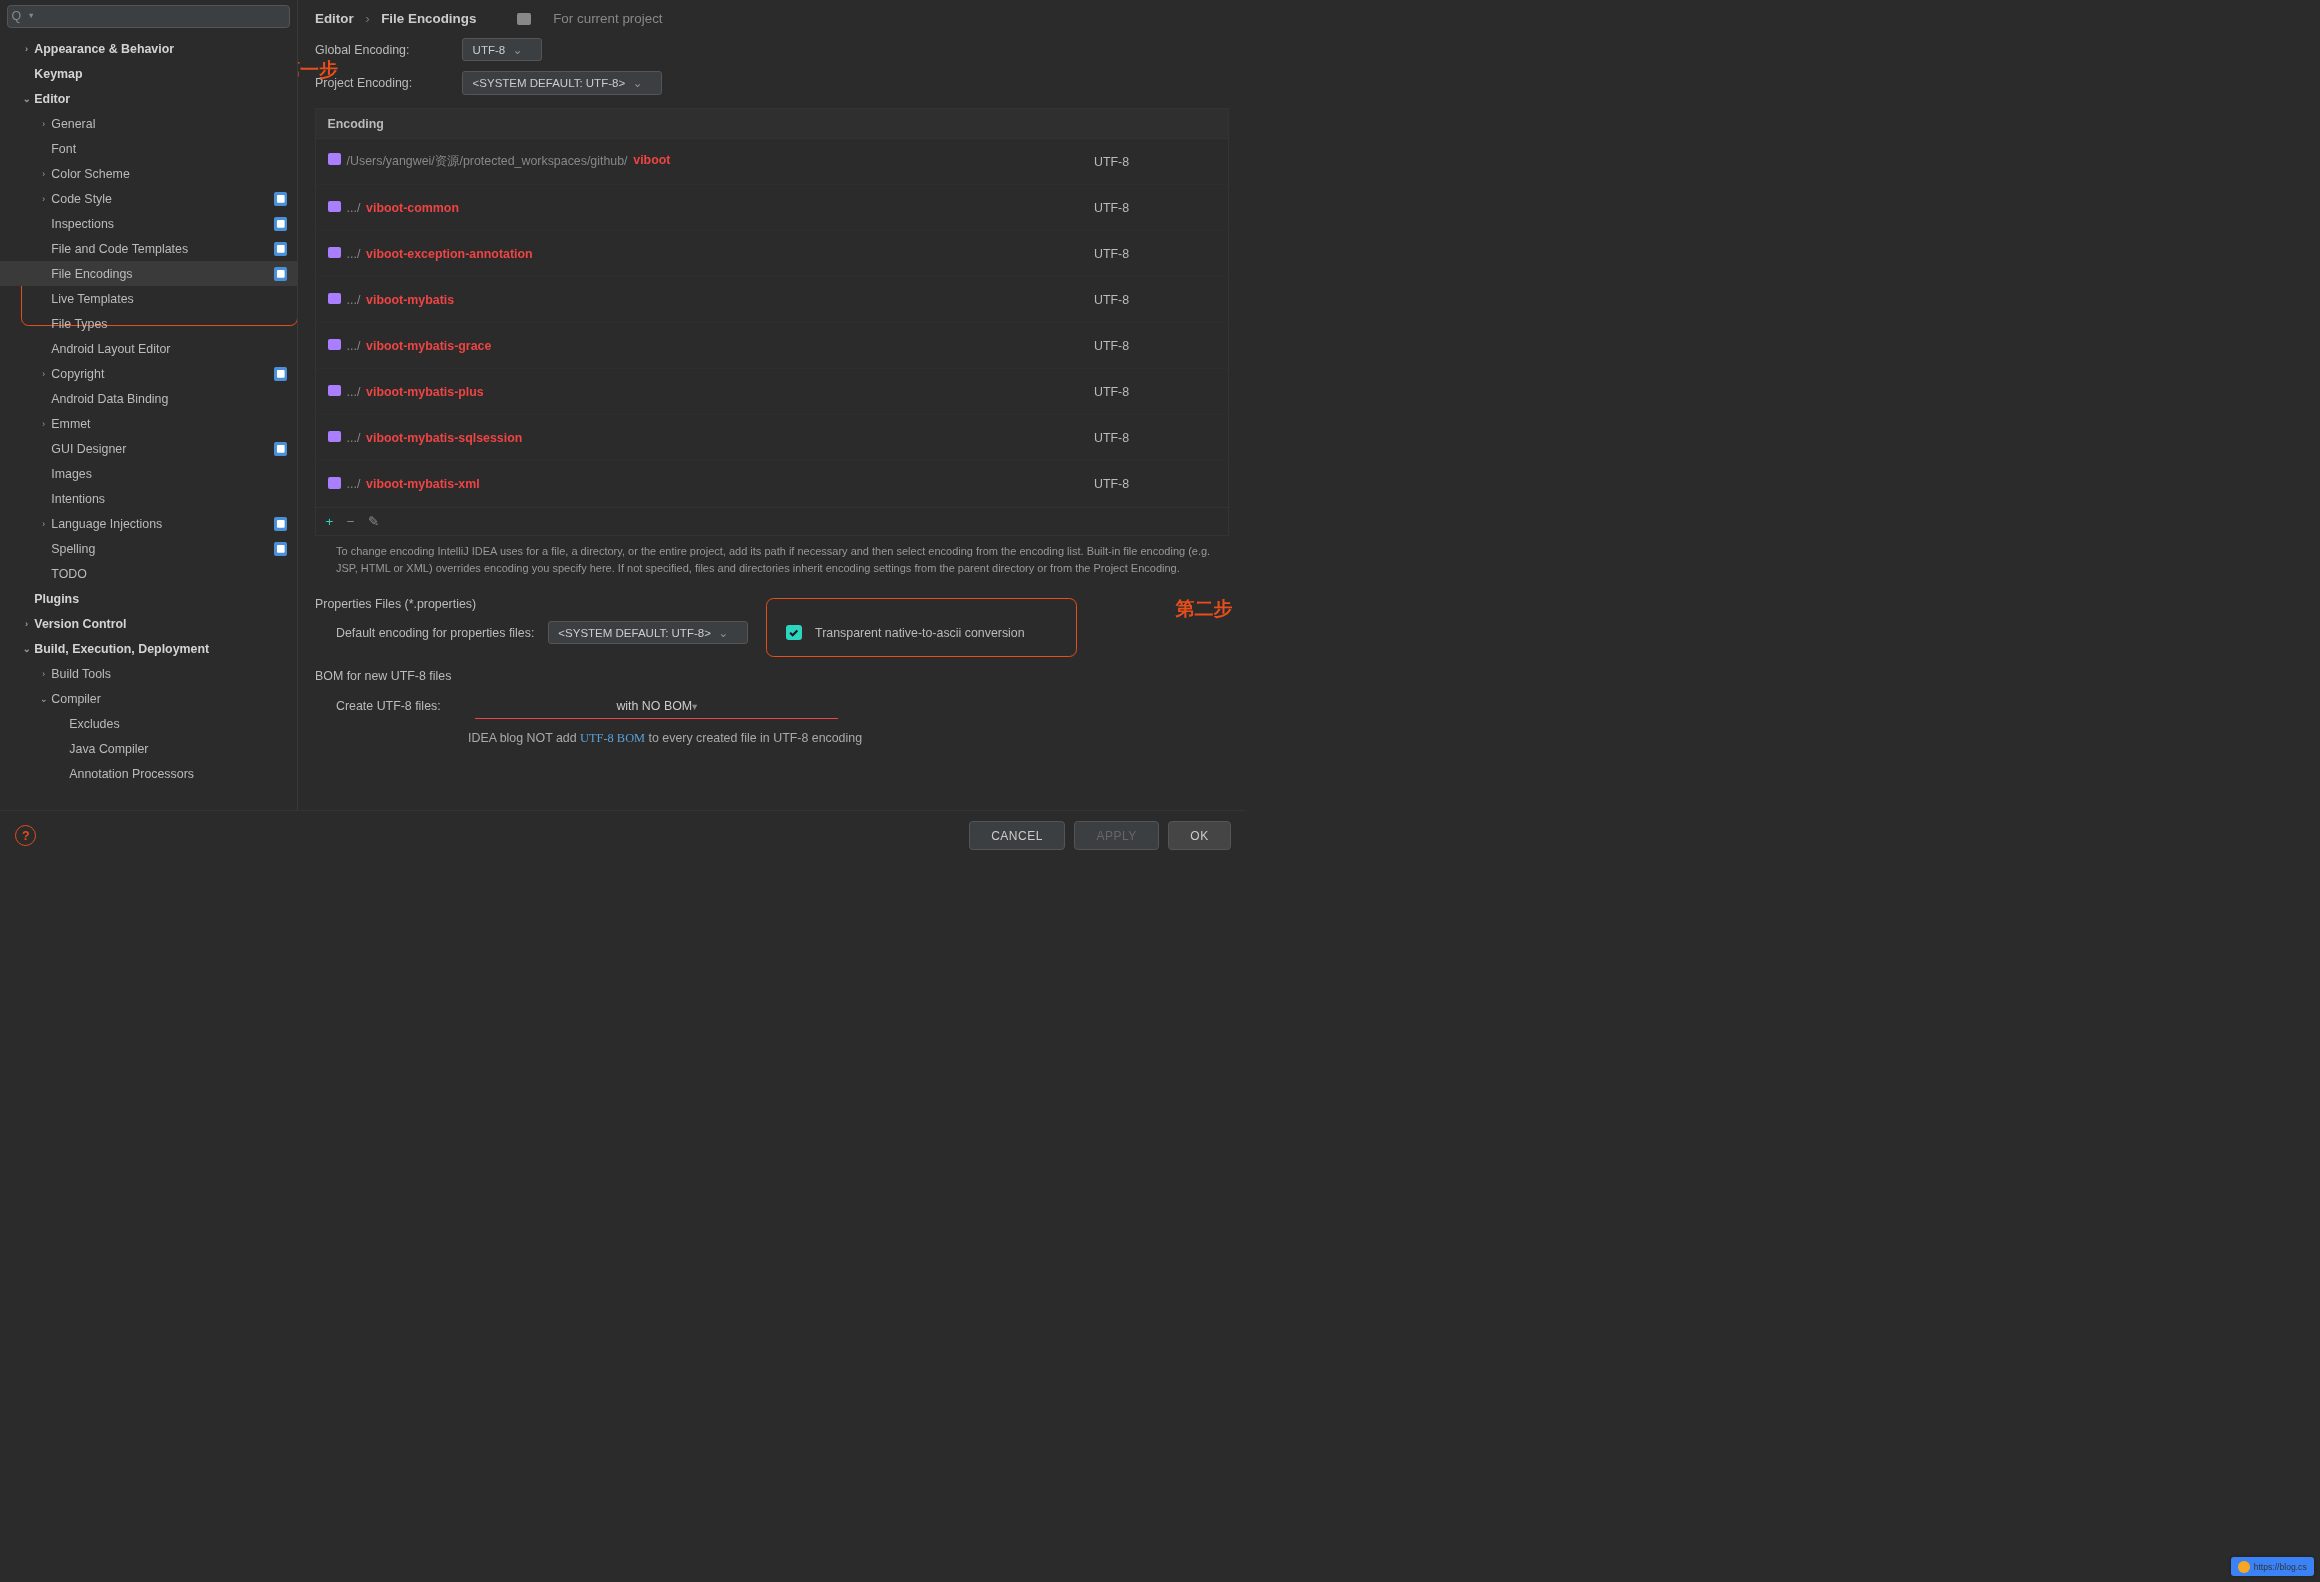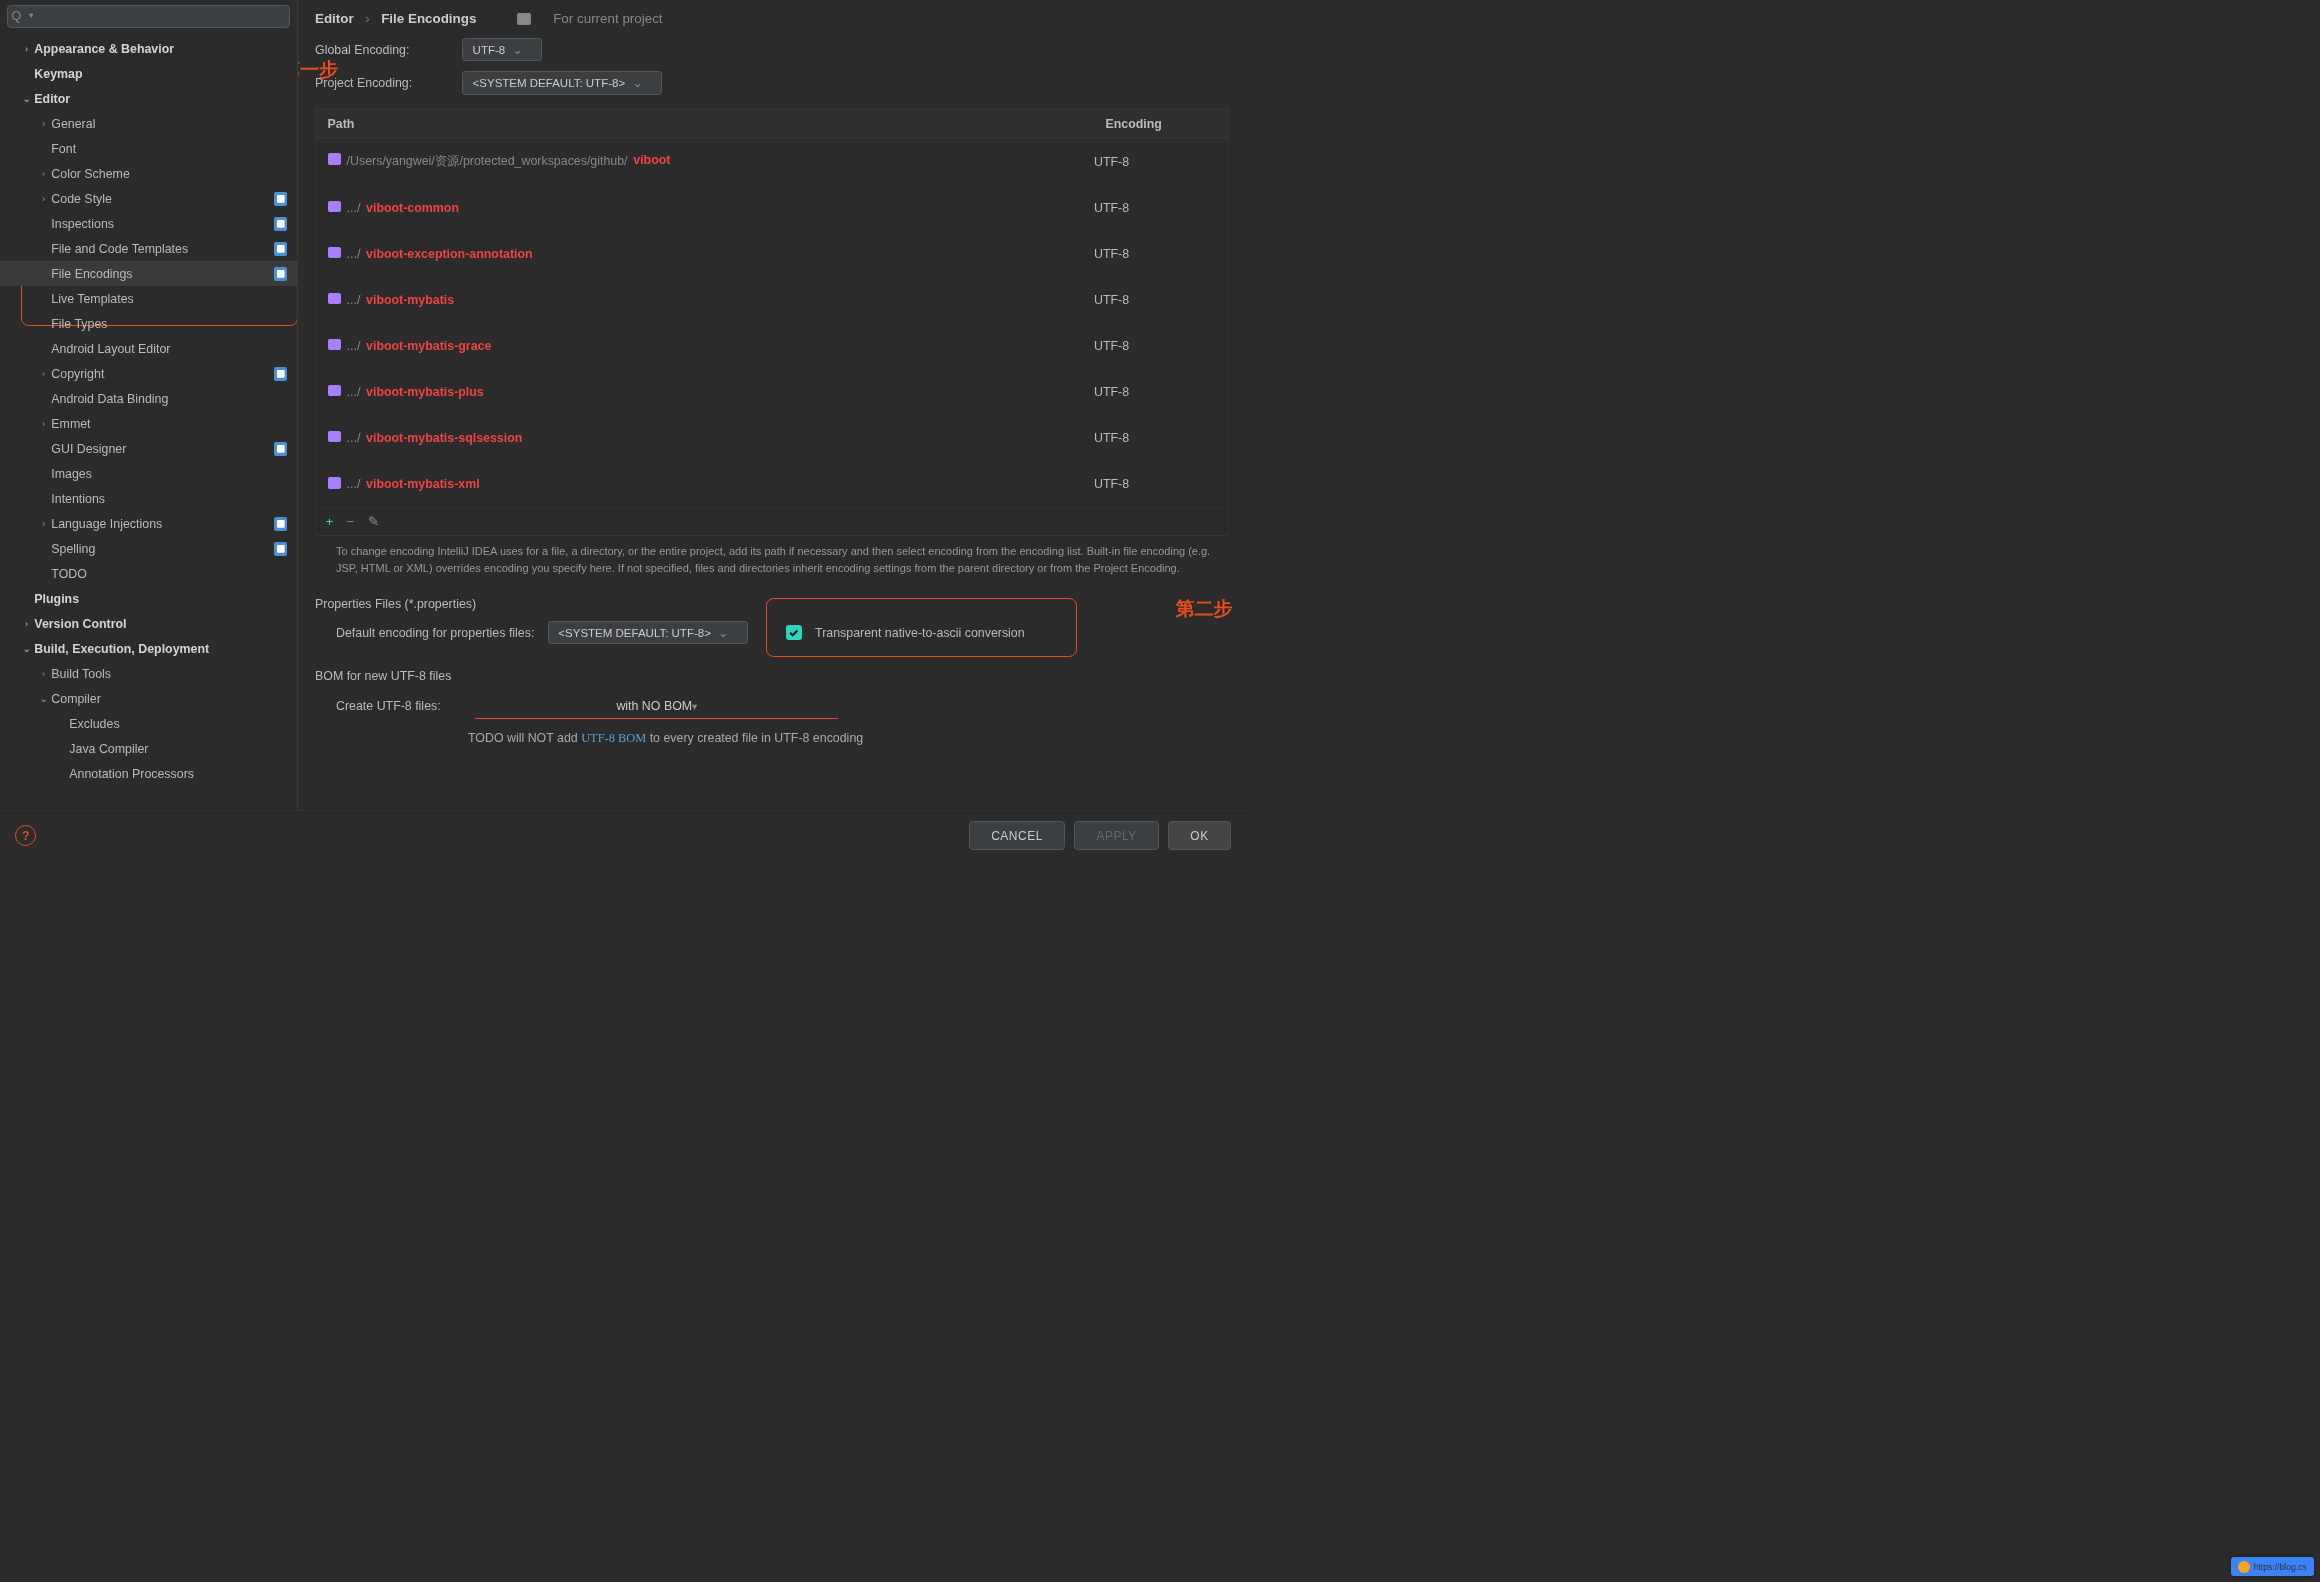--- a/index.html
+++ b/index.html
@@ -297,21 +297,20 @@
         <span class="lbl">Global Encoding:</span>
         <span class="dropdown">UTF-8</span>
       </div>
       <div class="field-row">
         <span class="lbl">Project Encoding:</span>
         <span class="dropdown">&lt;SYSTEM DEFAULT: UTF-8&gt;</span>
       </div>
 
       <div class="table-wrap">
         <div class="table-header">
-          <div class="th th-path">Path</div>
           <div class="th th-enc">Encoding</div>
         </div>
         <div class="table-body" id="tbody">
             <div class="tr">
               <div class="td-path">
                 <span class="folder-icon"></span>
                 <span class="path-dim">/Users/yangwei/资源/protected_workspaces/github/</span>
                 <span class="path-bold">viboot</span>
               </div>
               <div class="td-enc">UTF-8</div>
@@ -398,21 +397,21 @@
       <div class="callout-label" style="right:13.4px; top:596px;">第二步</div>
 
       <div class="section-title" style="margin-top:25px;">BOM for new UTF-8 files</div>
       <div class="row-indent">
         <span style="width:126px;">Create UTF-8 files:</span>
         <span class="dropdown-wide">
             <span>with NO BOM</span>
           </span>
       </div>
       <div class="bom-note">
-        <span>TODO will NOT add </span><span class="hl">UTF-8 BOM</span><span> to every created file in UTF-8 encoding</span>
+        <span>IDEA blog NOT add </span><span class="hl">UTF-8 BOM</span><span> to every created file in UTF-8 encoding</span>
       </div>
 
     </div>
   </div>
 
   <div class="footer">
     <div class="help-icon">?</div>
     <div class="buttons">
       <div class="btn">CANCEL</div>
       <div class="btn disabled">APPLY</div>

